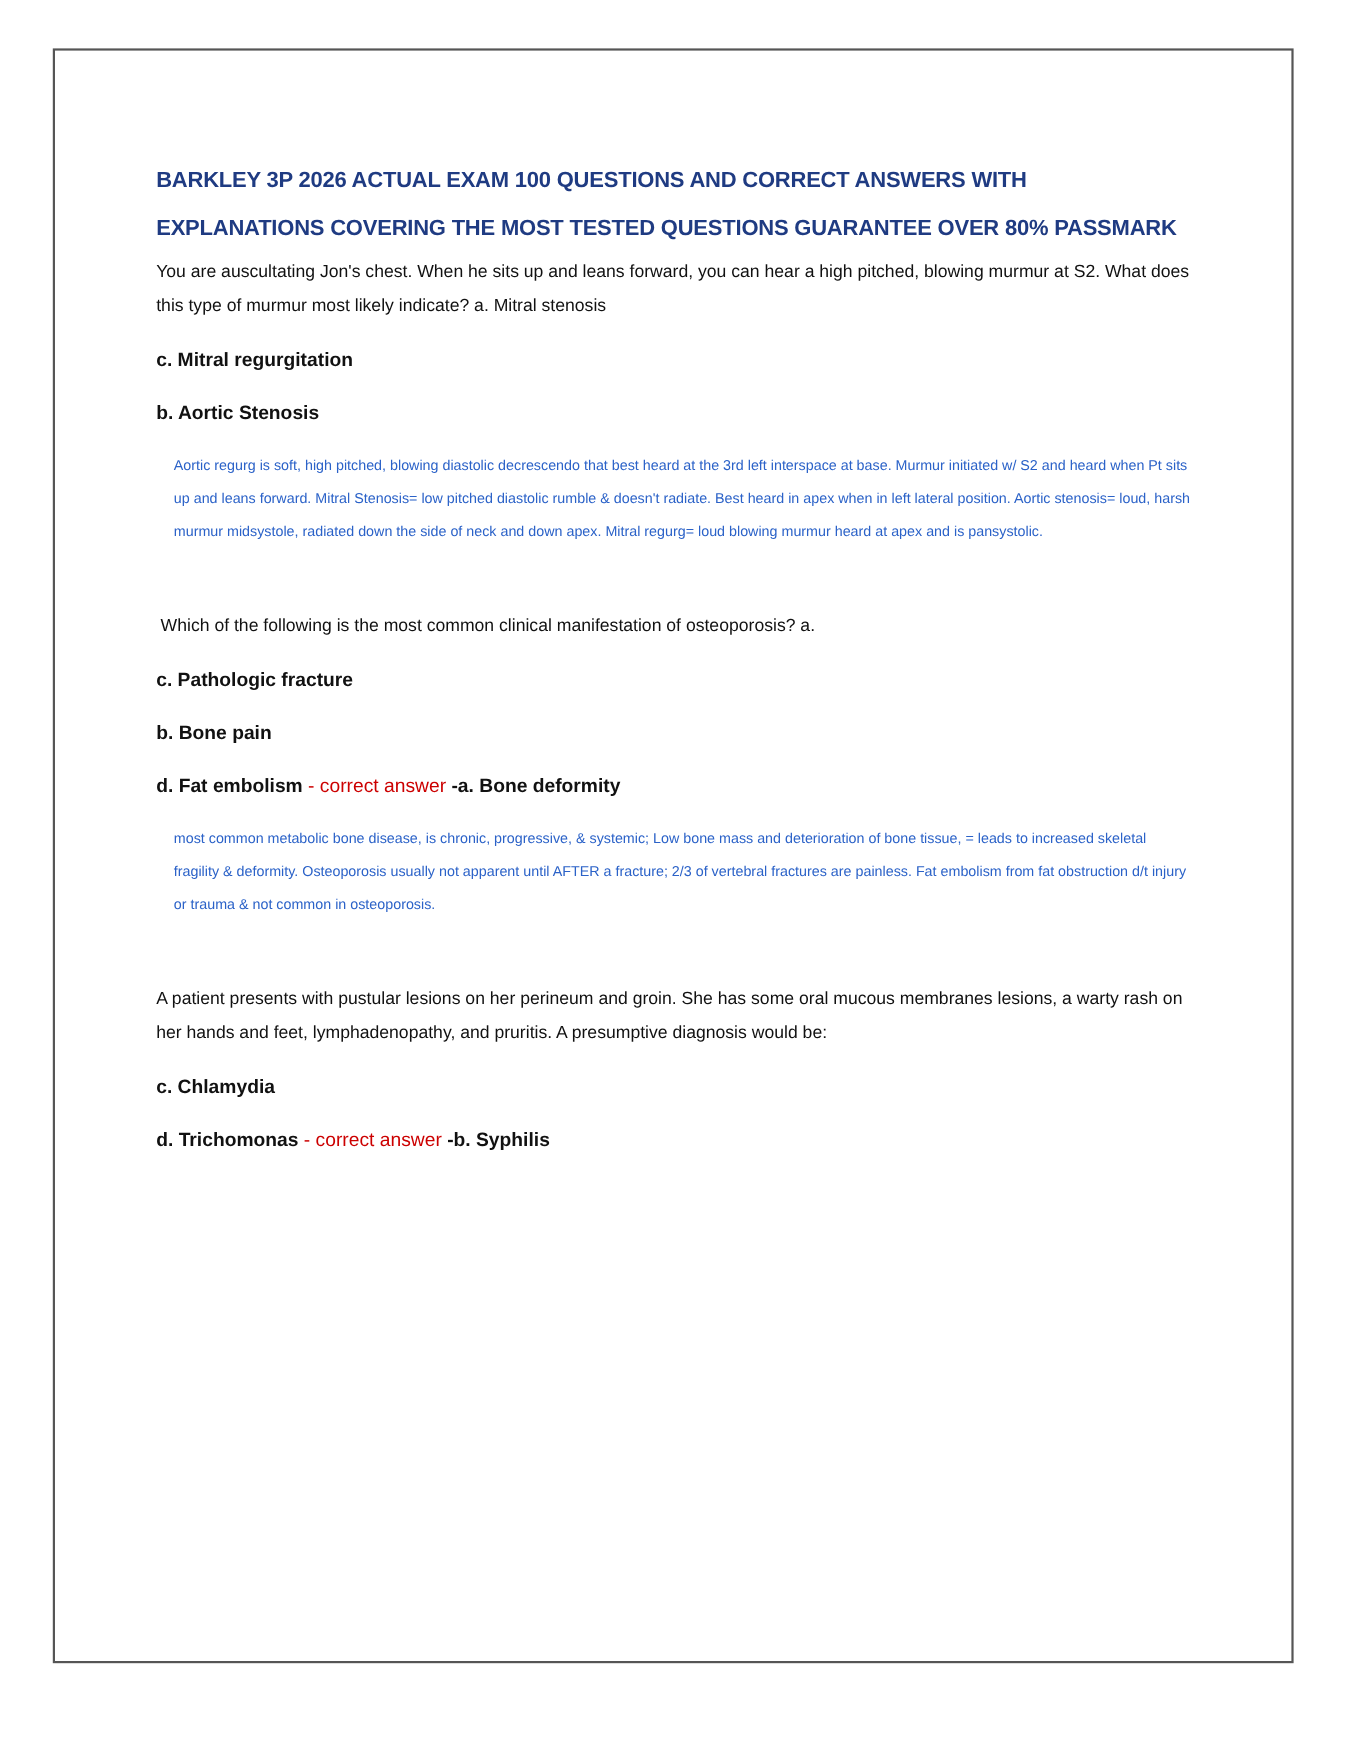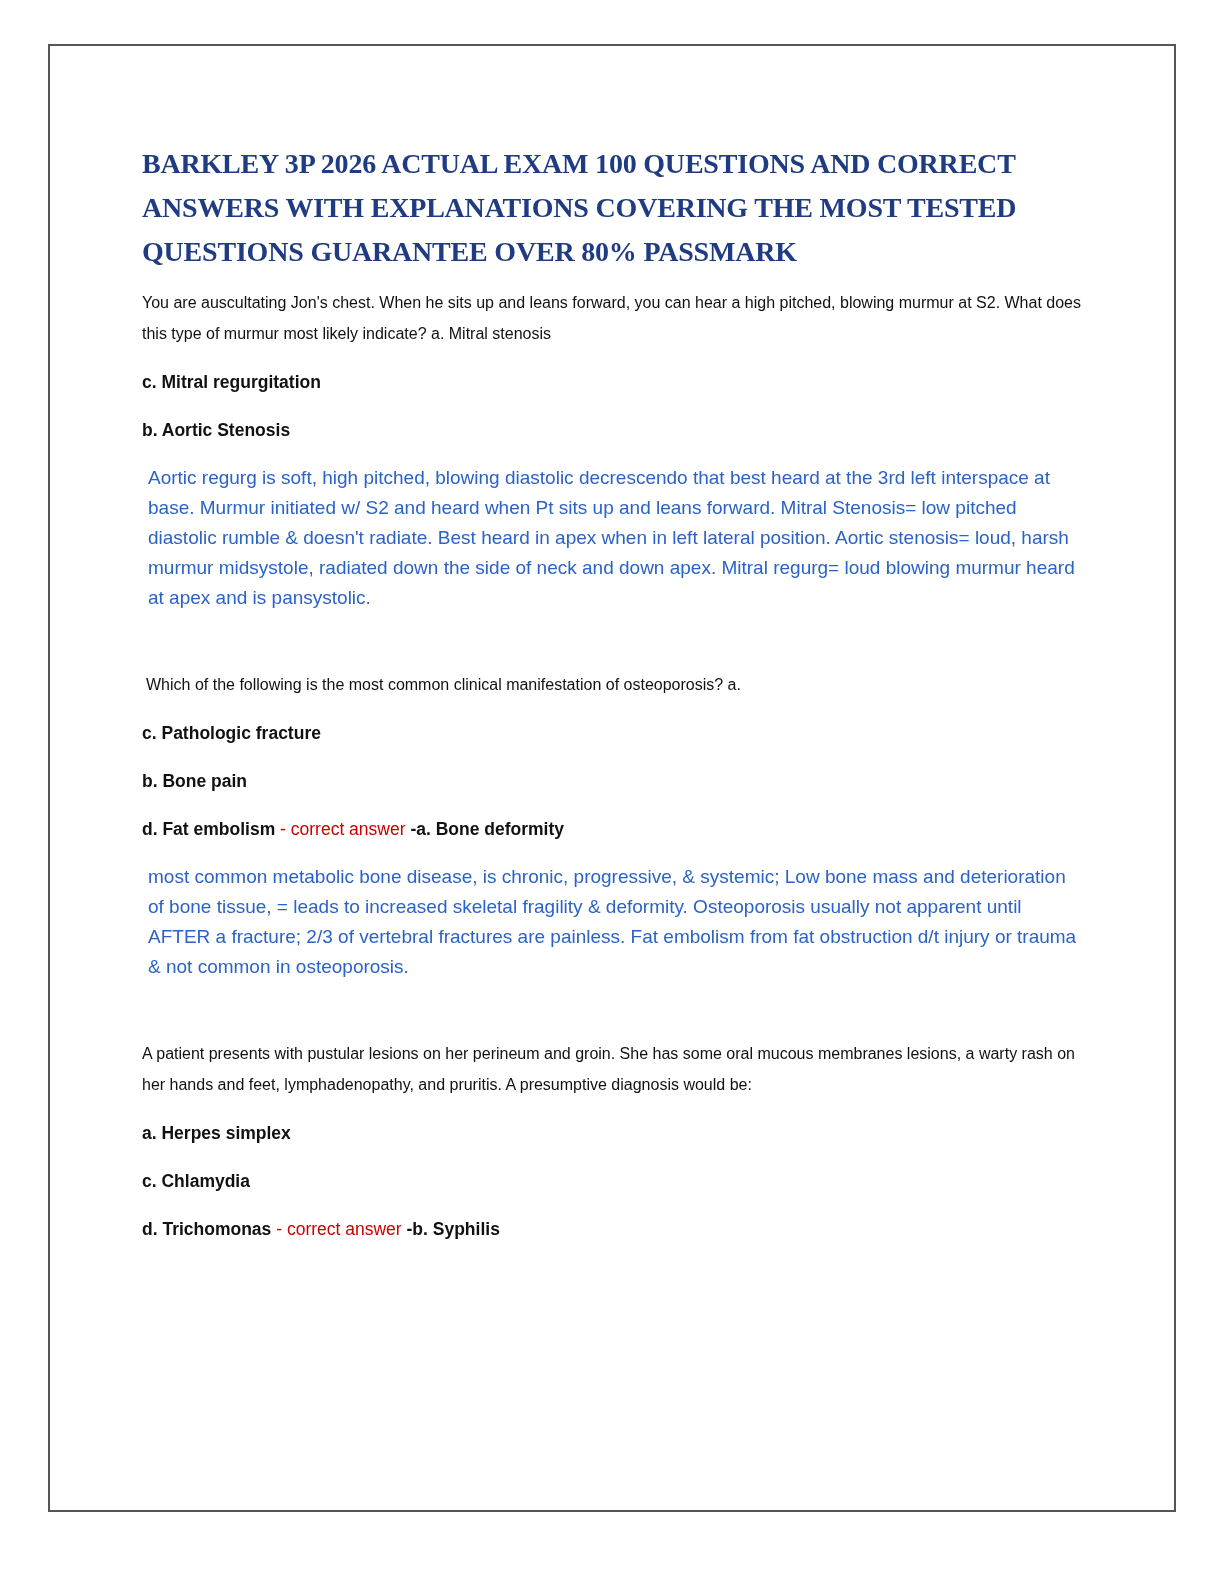--- a/index.html
+++ b/index.html
@@ -25,42 +25,41 @@
   }
   .content {
     position: absolute;
     left: 92px;
     top: 96px;
     width: 940px;
   }
   .doc-title {
     color: #1F3B82;
     font-weight: bold;
-    font-size: 28px;
+    font-size: 20px;
     line-height: 44px;
     letter-spacing: -0.2px;
-    margin: 0 0 13px 0;
-    font-family: Liberation Serif, serif;
+    margin: 0 0 2px 0;
   }
   .para {
     color: #111111;
     font-size: 16px;
     font-weight: normal;
     line-height: 31px;
     margin: 0 0 18px 0;
   }
   .para.indent {
     padding-left: 4px;
   }
   .expl {
     color: #2B62C8;
-    font-size: 19px;
+    font-size: 13px;
     font-weight: normal;
     line-height: 30px;
-    margin: 0 0 18px 6px;
+    margin: 0 0 18px 16px;
   }
   .answer-tag {
     color: #CC0000;
     font-weight: normal;
   }
   .gap-lg {
     height: 38px;
   }
   .opt {
     color: #111111;
@@ -87,18 +86,17 @@
 
     <p class="para indent">Which of the following is the most common clinical manifestation of osteoporosis?  a.</p>
     <p class="opt">c.  Pathologic fracture</p>
     <p class="opt">b. Bone pain</p>
     <p class="opt"><span>d. Fat embolism </span><span class="answer-tag">- correct answer </span><span>-a. Bone deformity</span></p>
     <p class="expl">most common metabolic bone disease, is chronic, progressive, &amp; systemic; Low bone mass and deterioration of bone tissue, = leads to increased skeletal fragility &amp; deformity. Osteoporosis usually not apparent until AFTER a fracture; 2/3 of vertebral fractures are painless. Fat embolism from fat obstruction d/t injury or trauma &amp; not common in osteoporosis.</p>
 
     <div class="gap-lg"></div>
 
     <p class="para">A patient presents with pustular lesions on her perineum and groin. She has some oral mucous membranes lesions, a warty rash on her hands and feet, lymphadenopathy, and pruritis. A presumptive diagnosis would be:</p>
-    <p class="opt">a. Herpes simplex</p>
     <p class="opt">c.  Chlamydia</p>
     <p class="opt"><span>d. Trichomonas </span><span class="answer-tag">- correct answer </span><span>-b. Syphilis</span></p>
 
   </div>
 </div>
 
 </body></html>

